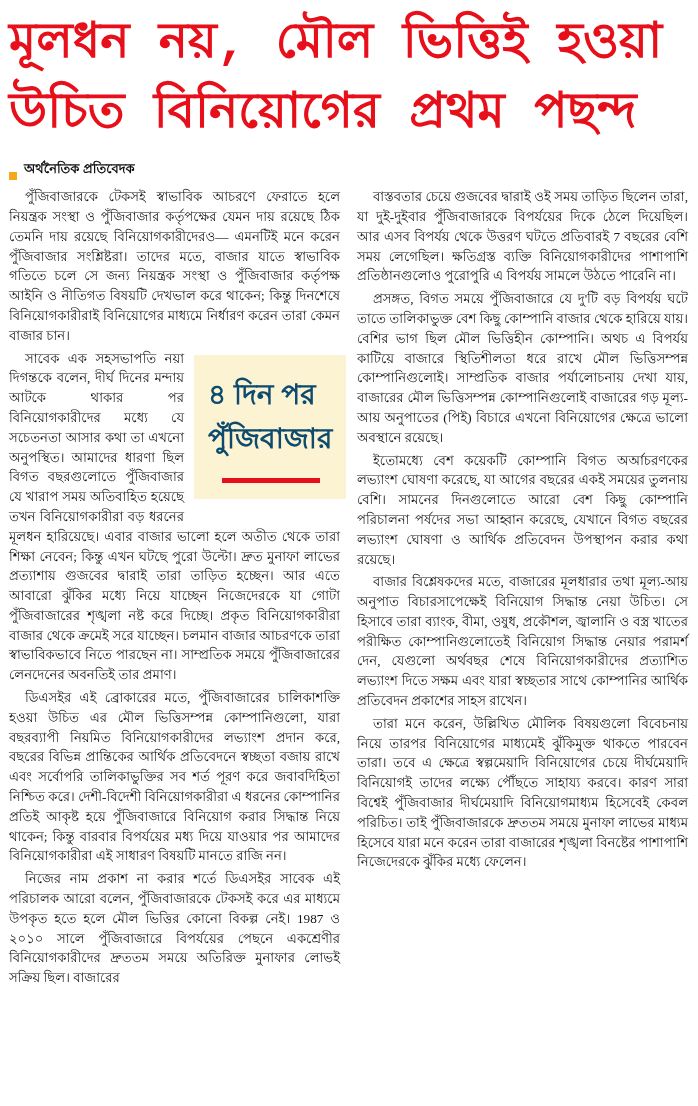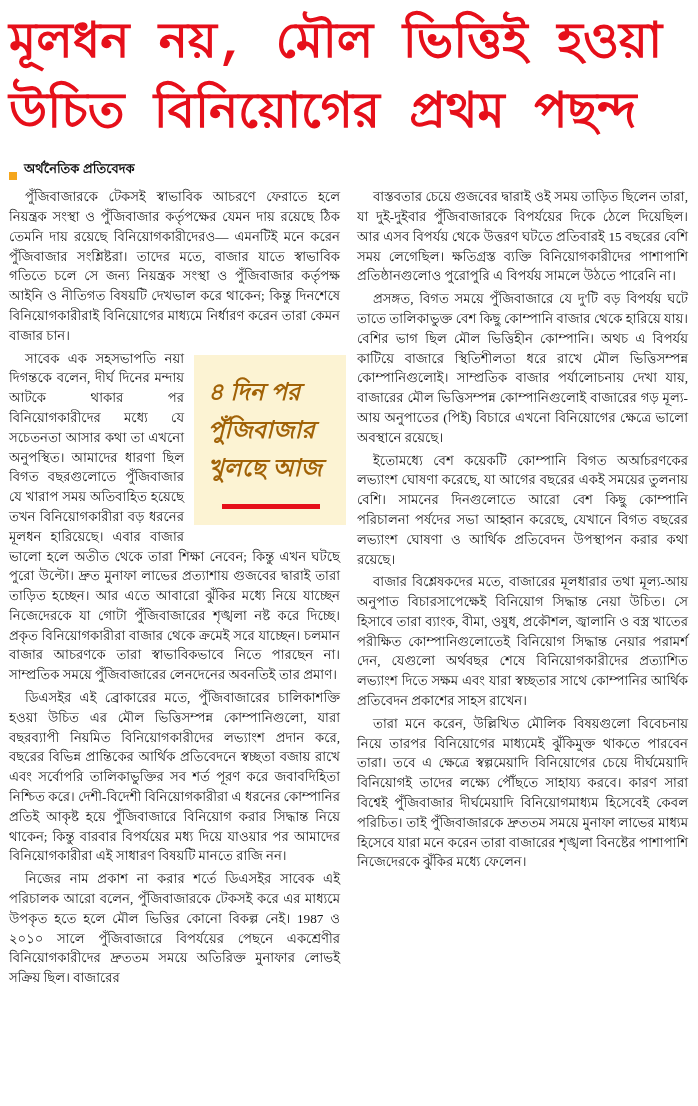--- a/index.html
+++ b/index.html
@@ -59,24 +59,23 @@
     margin: 6px -6px 8px 10px;
     padding: 18px 12px 16px 14px;
     text-indent: 0;
     text-align: left;
     box-sizing: border-box;
   }
   .hl-line {
     display: block;
     font-family: "Liberation Sans", sans-serif;
     font-weight: 700;
-    font-size: 24px;
+    font-size: 28px;
     line-height: 1.6;
-    color: #a16207;
-    font-style: italic;
+    color: #0c4a6e;
   }
   .hl-rule {
     display: block;
     width: 98px;
     height: 5px;
     margin: 16px auto 0 auto;
     background: var(--rule_red, #e60f1a);
   }
 </style>
 </head>
@@ -94,31 +93,30 @@
     <span>অর্থনৈতিক প্রতিবেদক</span>
   </div>
 
   <div class="columns">
 
     <div class="col">
       <p>পুঁজিবাজারকে টেকসই স্বাভাবিক আচরণে ফেরাতে হলে নিয়ন্ত্রক সংস্থা ও পুঁজিবাজার কর্তৃপক্ষের যেমন দায় রয়েছে ঠিক তেমনি দায় রয়েছে বিনিয়োগকারীদেরও— এমনটিই মনে করেন পুঁজিবাজার সংশ্লিষ্টরা। তাদের মতে, বাজার যাতে স্বাভাবিক গতিতে চলে সে জন্য নিয়ন্ত্রক সংস্থা ও পুঁজিবাজার কর্তৃপক্ষ আইনি ও নীতিগত বিষয়টি দেখভাল করে থাকেন; কিন্তু দিনশেষে বিনিয়োগকারীরাই বিনিয়োগের মাধ্যমে নির্ধারণ করেন তারা কেমন বাজার চান।</p>
       <p>
         <span class="highlight-box">
           <span class="hl-line">৪ দিন পর পুঁজিবাজার</span>
-          <span class="hl-line">খুলছে আজ</span>
           <span class="hl-rule"></span>
         </span>
         <span>সাবেক এক সহসভাপতি নয়া দিগন্তকে বলেন, দীর্ঘ দিনের মন্দায় আটকে থাকার পর বিনিয়োগকারীদের মধ্যে যে সচেতনতা আসার কথা তা এখনো অনুপস্থিত। আমাদের ধারণা ছিল বিগত বছরগুলোতে পুঁজিবাজার যে খারাপ সময় অতিবাহিত হয়েছে তখন বিনিয়োগকারীরা বড় ধরনের মূলধন হারিয়েছে। এবার বাজার ভালো হলে অতীত থেকে তারা শিক্ষা নেবেন; কিন্তু এখন ঘটছে পুরো উল্টো। দ্রুত মুনাফা লাভের প্রত্যাশায় গুজবের দ্বারাই তারা তাড়িত হচ্ছেন। আর এতে আবারো ঝুঁকির মধ্যে নিয়ে যাচ্ছেন নিজেদেরকে যা গোটা পুঁজিবাজারের শৃঙ্খলা নষ্ট করে দিচ্ছে। প্রকৃত বিনিয়োগকারীরা বাজার থেকে ক্রমেই সরে যাচ্ছেন। চলমান বাজার আচরণকে তারা স্বাভাবিকভাবে নিতে পারছেন না। সাম্প্রতিক সময়ে পুঁজিবাজারের লেনদেনের অবনতিই তার প্রমাণ।</span>
       </p>
       <p>ডিএসইর এই ব্রোকারের মতে, পুঁজিবাজারের চালিকাশক্তি হওয়া উচিত এর মৌল ভিত্তিসম্পন্ন কোম্পানিগুলো, যারা বছরব্যাপী নিয়মিত বিনিয়োগকারীদের লভ্যাংশ প্রদান করে, বছরের বিভিন্ন প্রান্তিকের আর্থিক প্রতিবেদনে স্বচ্ছতা বজায় রাখে এবং সর্বোপরি তালিকাভুক্তির সব শর্ত পূরণ করে জবাবদিহিতা নিশ্চিত করে। দেশী-বিদেশী বিনিয়োগকারীরা এ ধরনের কোম্পানির প্রতিই আকৃষ্ট হয়ে পুঁজিবাজারে বিনিয়োগ করার সিদ্ধান্ত নিয়ে থাকেন; কিন্তু বারবার বিপর্যয়ের মধ্য দিয়ে যাওয়ার পর আমাদের বিনিয়োগকারীরা এই সাধারণ বিষয়টি মানতে রাজি নন।</p>
       <p>নিজের নাম প্রকাশ না করার শর্তে ডিএসইর সাবেক এই পরিচালক আরো বলেন, পুঁজিবাজারকে টেকসই করে এর মাধ্যমে উপকৃত হতে হলে মৌল ভিত্তির কোনো বিকল্প নেই। 1987 ও ২০১০ সালে পুঁজিবাজারে বিপর্যয়ের পেছনে একশ্রেণীর বিনিয়োগকারীদের দ্রুততম সময়ে অতিরিক্ত মুনাফার লোভই সক্রিয় ছিল। বাজারের</p>
     </div>
 
     <div class="col">
-      <p>বাস্তবতার চেয়ে গুজবের দ্বারাই ওই সময় তাড়িত ছিলেন তারা, যা দুই-দুইবার পুঁজিবাজারকে বিপর্যয়ের দিকে ঠেলে দিয়েছিল। আর এসব বিপর্যয় থেকে উত্তরণ ঘটতে প্রতিবারই 15 বছরের বেশি সময় লেগেছিল। ক্ষতিগ্রস্ত ব্যক্তি বিনিয়োগকারীদের পাশাপাশি প্রতিষ্ঠানগুলোও পুরোপুরি এ বিপর্যয় সামলে উঠতে পারেনি না।</p>
+      <p>বাস্তবতার চেয়ে গুজবের দ্বারাই ওই সময় তাড়িত ছিলেন তারা, যা দুই-দুইবার পুঁজিবাজারকে বিপর্যয়ের দিকে ঠেলে দিয়েছিল। আর এসব বিপর্যয় থেকে উত্তরণ ঘটতে প্রতিবারই 7 বছরের বেশি সময় লেগেছিল। ক্ষতিগ্রস্ত ব্যক্তি বিনিয়োগকারীদের পাশাপাশি প্রতিষ্ঠানগুলোও পুরোপুরি এ বিপর্যয় সামলে উঠতে পারেনি না।</p>
       <p>প্রসঙ্গত, বিগত সময়ে পুঁজিবাজারে যে দু'টি বড় বিপর্যয় ঘটে তাতে তালিকাভুক্ত বেশ কিছু কোম্পানি বাজার থেকে হারিয়ে যায়। বেশির ভাগ ছিল মৌল ভিত্তিহীন কোম্পানি। অথচ এ বিপর্যয় কাটিয়ে বাজারে স্থিতিশীলতা ধরে রাখে মৌল ভিত্তিসম্পন্ন কোম্পানিগুলোই। সাম্প্রতিক বাজার পর্যালোচনায় দেখা যায়, বাজারের মৌল ভিত্তিসম্পন্ন কোম্পানিগুলোই বাজারের গড় মূল্য-আয় অনুপাতের (পিই) বিচারে এখনো বিনিয়োগের ক্ষেত্রে ভালো অবস্থানে রয়েছে।</p>
       <p>ইতোমধ্যে বেশ কয়েকটি কোম্পানি বিগত অর্আচরণকের লভ্যাংশ ঘোষণা করেছে, যা আগের বছরের একই সময়ের তুলনায় বেশি। সামনের দিনগুলোতে আরো বেশ কিছু কোম্পানি পরিচালনা পর্ষদের সভা আহ্বান করেছে, যেখানে বিগত বছরের লভ্যাংশ ঘোষণা ও আর্থিক প্রতিবেদন উপস্থাপন করার কথা রয়েছে।</p>
       <p>বাজার বিশ্লেষকদের মতে, বাজারের মূলধারার তথা মূল্য-আয় অনুপাত বিচারসাপেক্ষেই বিনিয়োগ সিদ্ধান্ত নেয়া উচিত। সে হিসাবে তারা ব্যাংক, বীমা, ওষুধ, প্রকৌশল, জ্বালানি ও বস্ত্র খাতের পরীক্ষিত কোম্পানিগুলোতেই বিনিয়োগ সিদ্ধান্ত নেয়ার পরামর্শ দেন, যেগুলো অর্থবছর শেষে বিনিয়োগকারীদের প্রত্যাশিত লভ্যাংশ দিতে সক্ষম এবং যারা স্বচ্ছতার সাথে কোম্পানির আর্থিক প্রতিবেদন প্রকাশের সাহস রাখেন।</p>
       <p>তারা মনে করেন, উল্লিখিত মৌলিক বিষয়গুলো বিবেচনায় নিয়ে তারপর বিনিয়োগের মাধ্যমেই ঝুঁকিমুক্ত থাকতে পারবেন তারা। তবে এ ক্ষেত্রে স্বল্পমেয়াদি বিনিয়োগের চেয়ে দীর্ঘমেয়াদি বিনিয়োগই তাদের লক্ষ্যে পৌঁছতে সাহায্য করবে। কারণ সারা বিশ্বেই পুঁজিবাজার দীর্ঘমেয়াদি বিনিয়োগমাধ্যম হিসেবেই কেবল পরিচিত। তাই পুঁজিবাজারকে দ্রুততম সময়ে মুনাফা লাভের মাধ্যম হিসেবে যারা মনে করেন তারা বাজারের শৃঙ্খলা বিনষ্টের পাশাপাশি নিজেদেরকে ঝুঁকির মধ্যে ফেলেন।</p>
     </div>
 
   </div>
 </div>
 
 </body></html>

